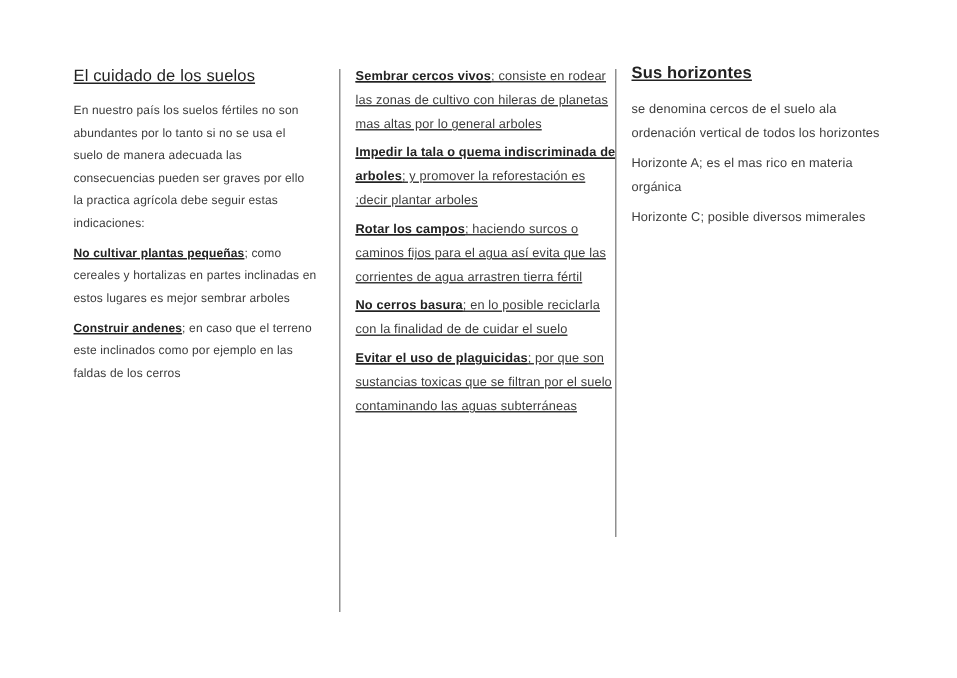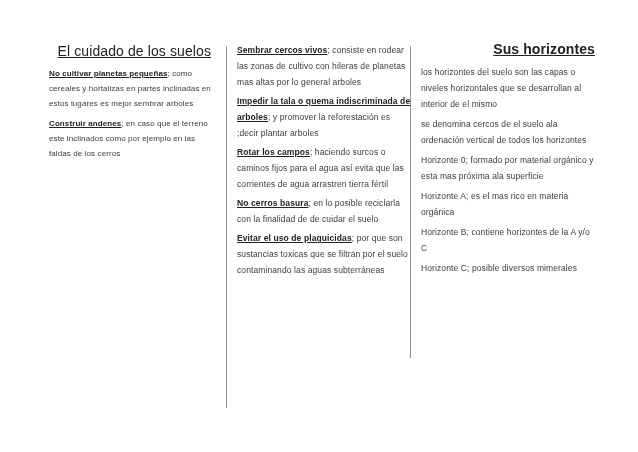--- a/index.html
+++ b/index.html
@@ -26,32 +26,32 @@
     font-size: 8.5px;
     line-height: 16px;
     letter-spacing: 0.1px;
   }
   .col-1 { left: 49px;  top: 44px; width: 162px; font-size: 8px; line-height: 15px; }
   .col-2 { left: 237px; top: 42px; width: 174px; }
   .col-3 { left: 421px; top: 42px; width: 174px; }
 
   .col-title {
     margin: 0 0 8px 0;
-    font-size: 14px;
+    font-size: 11px;
     font-weight: normal;
-    text-align: right;
+    text-align: left;
     text-decoration: underline;
     line-height: 14px;
     color: var(--heading, #222222);
   }
   .col-3 .col-title {
     font-weight: bold;
   }
   .col p { margin: 0 0 5px 0; }
-  .col-2 p { margin-bottom: 3px; }
+  .col-2 p { margin-bottom: 3px; text-decoration: underline; }
   .col-3 p { margin-bottom: 4px; }
   .hd {
     font-weight: bold;
     text-decoration: underline;
     color: var(--heading, #222222);
   }
   .divider {
     position: absolute;
     width: 1px;
     background: var(--divider, #8f8f8f);
@@ -59,39 +59,37 @@
   .divider-1 { left: 226px; top: 46px; height: 362px; }
   .divider-2 { left: 410px; top: 46px; height: 312px; }
 </style>
 </head>
 <body>
 
 <div class="page">
 
   <section class="col col-1">
     <h2 class="col-title">El cuidado de los suelos</h2>
-    <p><span class="hd">No cultivar planetas pequeñas</span><span>; como cereales y hortalizas en partes inclinadas en estos lugares es mejor sembrar arboles</span></p>
+    <p><span>En nuestro país los suelos fértiles no son abundantes por lo tanto si no se usa el suelo de manera adecuada las consecuencias pueden ser graves por ello la practica agrícola debe seguir estas indicaciones:</span></p>
+    <p><span class="hd">No cultivar plantas pequeñas</span><span>; como cereales y hortalizas en partes inclinadas en estos lugares es mejor sembrar arboles</span></p>
     <p><span class="hd">Construir andenes</span><span>; en caso que el terreno este inclinados como por ejemplo en las faldas de los cerros</span></p>
   </section>
 
   <div class="divider divider-1"></div>
 
   <section class="col col-2">
     <p><span class="hd">Sembrar cercos vivos</span><span>; consiste en rodear las zonas de cultivo con hileras de planetas mas altas por lo general arboles</span></p>
     <p><span class="hd">Impedir la tala o quema indiscriminada de arboles</span><span>; y promover la reforestación es ;decir plantar arboles</span></p>
     <p><span class="hd">Rotar los campos</span><span>; haciendo surcos o caminos fijos para el agua así evita que las corrientes de agua arrastren tierra fértil</span></p>
     <p><span class="hd">No cerros basura</span><span>; en lo posible reciclarla con la finalidad de de cuidar el suelo</span></p>
     <p><span class="hd">Evitar el uso de plaguicidas</span><span>; por que son sustancias toxicas que se filtran por el suelo contaminando las aguas subterráneas</span></p>
   </section>
 
   <div class="divider divider-2"></div>
 
   <section class="col col-3">
     <h2 class="col-title">Sus horizontes</h2>
-    <p><span>los horizontes del suelo son las capas o niveles horizontales que se desarrollan al  interior de el mismo</span></p>
     <p><span>se denomina cercos de el suelo ala ordenación vertical de todos los horizontes</span></p>
-    <p><span>Horizonte 0; formado por material orgánico y esta mas próxima ala superficie</span></p>
     <p><span>Horizonte A; es el mas rico en materia orgánica</span></p>
-    <p><span>Horizonte B; contiene horizontes de la A y/o C</span></p>
     <p><span>Horizonte C; posible diversos mimerales</span></p>
   </section>
 
 </div>
 
 </body></html>

